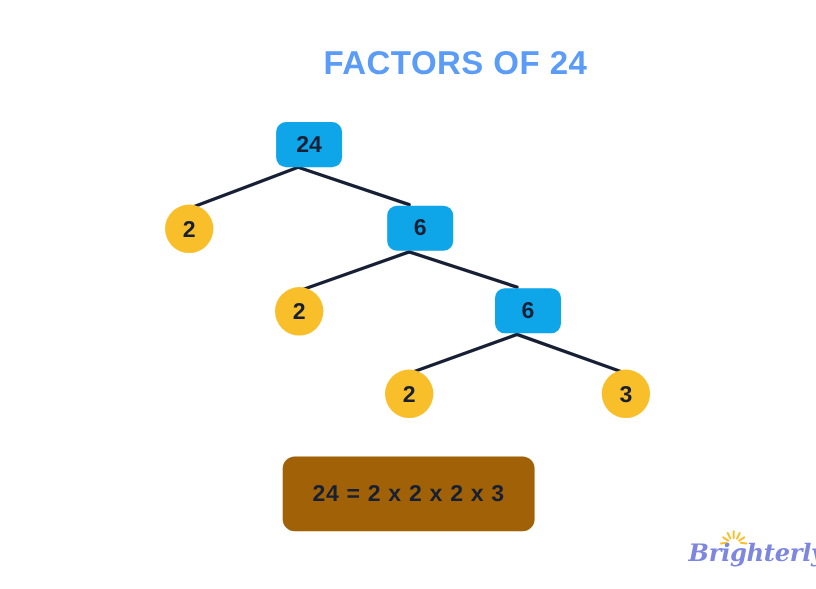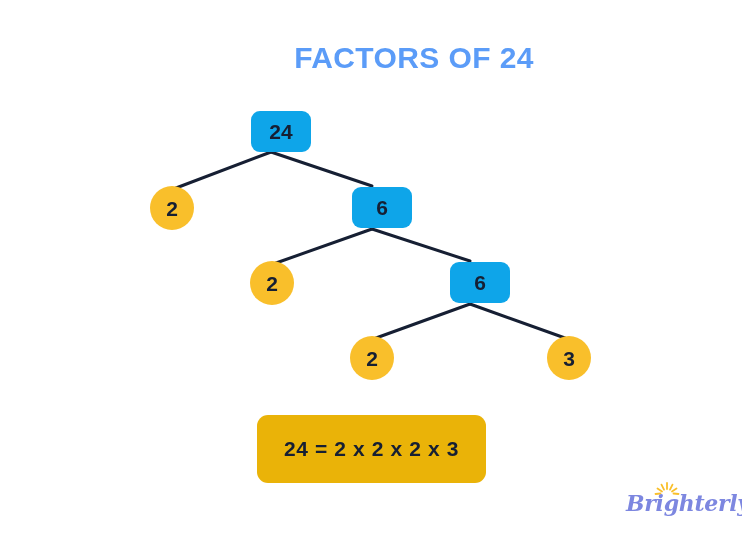--- a/index.html
+++ b/index.html
@@ -69,21 +69,21 @@
     font-size: 21px;
   }
 
   
   #result-banner {
     position: absolute;
     left: 257px;
     top: 415px;
     width: 229px;
     height: 68px;
-    background: #eab308;
+    background: #a16207;
     border-radius: 11px;
     display: flex;
     align-items: center;
     justify-content: center;
     color: #161f33;
     font-size: 21px;
     font-weight: bold;
     letter-spacing: 0.6px;
     font-family: "Liberation Sans", sans-serif;
   }

